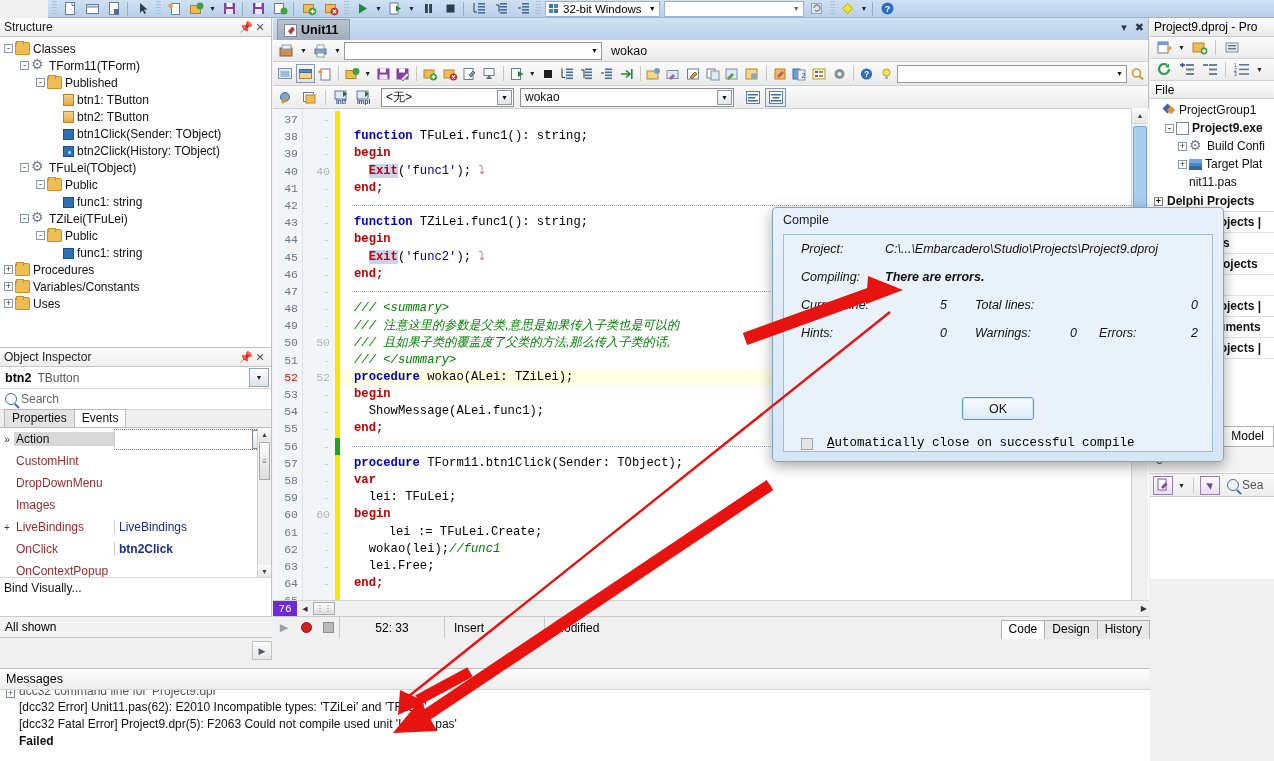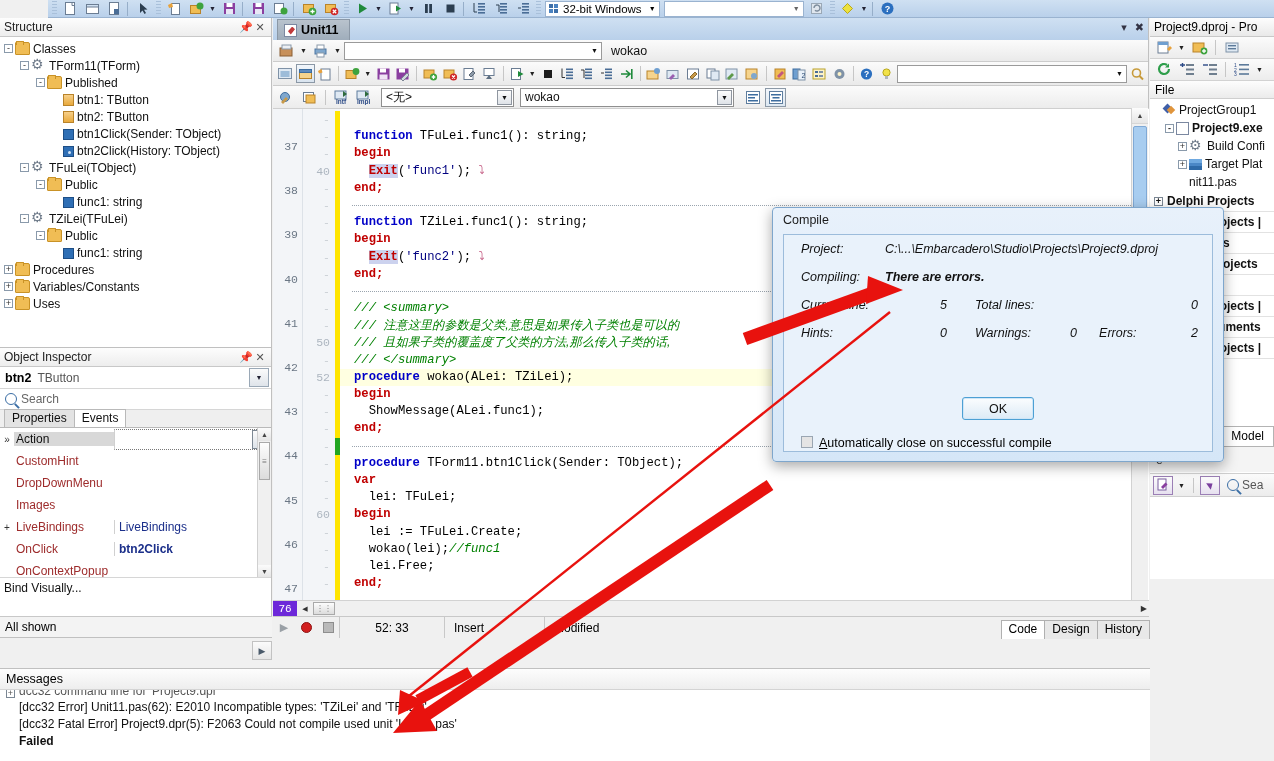--- a/index.html
+++ b/index.html
@@ -145,21 +145,21 @@
   .ensel{ height:19px; background:#fff; border:1px solid #8f8f8f; display:flex; align-items:center;
           padding-left:4px; font-size:12px; color:#111; position:relative;}
   .ensel .dd{position:absolute;right:1px;top:1px;width:15px;height:15px;border:1px solid #8f96a0;
              background:linear-gradient(#fcfcfc,#dfe3e8);display:flex;align-items:center;justify-content:center;font-size:7px;}
 
   
   .code-wrap{ position:absolute; left:0; top:90px; width:876px; height:510px; background:#fff; display:flex;
               border-top:1px solid #cfcfcf;}
   .gutter{ width:30px; background:#f3f5f8; border-right:1px solid #dde2e8; text-align:right;
            font-family:"Liberation Mono", monospace; font-size:11.5px; color:#6b7785; padding-top:2px;}
-  .gutter div{ height:17.2px; line-height:17.2px; padding-right:4px;margin-top:27px;}
+  .gutter div{ height:17.2px; line-height:17.2px; padding-right:4px;}
   .gutter div.err{ color:#d01010; }
   .gnum2{ width:32px; background:#f3f5f8; border-right:0; text-align:right; font-family:"Liberation Mono", monospace;
           font-size:11.5px; color:#adb6c0; padding-top:2px;}
   .gnum2 div{height:17.2px;line-height:17.2px;padding-right:5px;}
   .changebar{ width:5px; background:#f3f5f8; padding-top:2px;}
   .changebar div{height:17.2px;}
   .changebar div.y{background:#ffe500;}
   .changebar div.g{background:#21a521;}
   .codecol{ flex:1; position:relative; overflow:hidden; padding-top:2px;
             font-family:"Liberation Mono", monospace; font-size:12.2px; }
@@ -256,21 +256,21 @@
             background:#e9f2fb; border:1px solid #9cbcdb; }
   .cd-row{ display:flex; align-items:center; height:28px; padding-left:17px; font-size:12.5px; color:#111;font-style:italic;}
   .cd-lbl{ width:84px; }
   .cd-val{ }
   .cd-val.b{ font-weight:bold; }
   .cd-num{ width:62px; text-align:right; }
   .cd-ok{ position:absolute; left:50%; transform:translateX(-50%); top:162px;
           width:72px; height:23px; border:1px solid #4da0d4; border-radius:3px;
           background:linear-gradient(#fbfdfe,#dceaf6); display:flex;align-items:center;justify-content:center;
           font-size:12.5px; color:#111; box-shadow:0 0 0 1px #cfe6f7 inset;}
-  .cd-chk{ position:absolute; left:17px; top:201px; display:flex; align-items:flex-start; gap:6px; font-size:12.5px;}
+  .cd-chk{ position:absolute; left:17px; top:201px; display:flex; align-items:flex-end; gap:14px; font-size:12.5px;font-family:Liberation Mono, monospace;}
   .cd-box{ width:12px;height:12px;border:1px solid #9aa6b2;background:#e4e4e4;}
   .cd-u{ text-decoration:underline; }
 
   
   .annot{ position:absolute; left:0; top:0; width:1274px; height:761px; pointer-events:none; }
 </style>
 </head>
 <body>
 
 <div id="root">
@@ -1007,21 +1007,21 @@
           <div class="cline" style="padding-left: 14px;"><span class="cmt">/// &lt;/summary&gt;</span></div>
           <div class="cline cur" style="padding-left: 14px;"><span class="kw">procedure</span> wokao(ALei: TZiLei);</div>
           <div class="cline" style="padding-left: 14px;"><span class="kwr">begin</span></div>
           <div class="cline" style="padding-left: 14px;">  ShowMessage(ALei.func1);</div>
           <div class="cline" style="padding-left: 14px;"><span class="kwr">end;</span></div>
           <div class="cline" style="padding-left: 14px;"><span class="dotsep"></span></div>
           <div class="cline" style="padding-left: 14px;"><span class="kw">procedure</span> TForm11.btn1Click(Sender: TObject);</div>
           <div class="cline" style="padding-left: 14px;"><span class="kwr">var</span></div>
           <div class="cline" style="padding-left: 14px;">  lei: TFuLei;</div>
           <div class="cline" style="padding-left: 14px;"><span class="kwr">begin</span></div>
-          <div class="cline" style="padding-left: 14px;">  lei := TFuLei.Create;</div>
+          <div class="cline" style="padding-left: 14px; margin-left: 20px;">  lei := TFuLei.Create;</div>
           <div class="cline" style="padding-left: 14px;">  wokao(lei);<span class="cmt">//func1</span></div>
           <div class="cline" style="padding-left: 14px;">  lei.Free;</div>
           <div class="cline" style="padding-left: 14px;"><span class="kwr">end;</span></div>
           <div class="cline" style="padding-left: 14px;"><span class="dotsep"></span></div>
           <div class="cline" style="padding-left: 14px;"><span class="kw">procedure</span> TForm11.btn2Click(Sender: TObject);</div>
         </div>
     </div>
 
     <div class="ed-scroll">
       <div class="sbt">▲</div>

